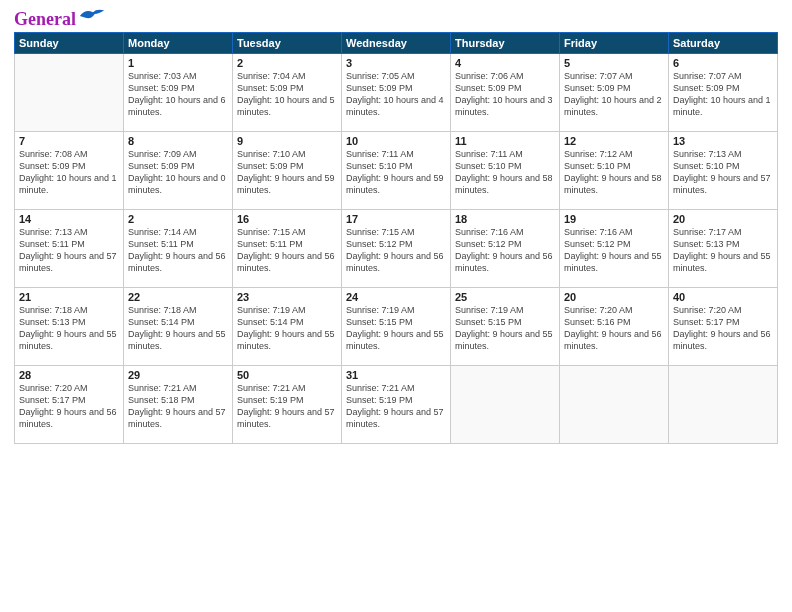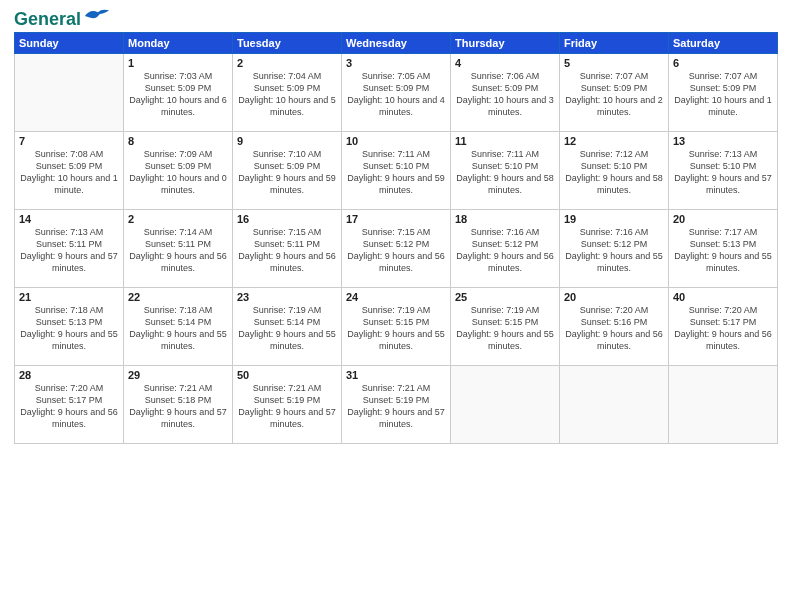--- a/index.html
+++ b/index.html
@@ -26,21 +26,22 @@
       flex-direction: column;
       align-items: flex-start;
     }
     .logo-text {
       font-size: 18px;
       font-weight: bold;
       color: #333;
       line-height: 1;
     }
     .logo-text span {
-      color: #0f766e;
+      color: #a21caf;
+      font-family: Liberation Serif, serif;
     }
     .logo-bird {
       width: 28px;
       height: 18px;
       margin-left: 38px;
       margin-top: -2px;
     }
     .title-area {
       text-align: right;
     }
@@ -53,21 +54,21 @@
     .subtitle {
       font-size: 13px;
       color: #555;
     }
     table {
       width: 100%;
       border-collapse: collapse;
       table-layout: fixed;
     }
     th {
-      background-color: #1d4ed8;
+      background-color: #0c4a6e;
       color: #fff;
       font-size: 11px;
       font-weight: bold;
       padding: 4px 4px;
       text-align: left;
       border: 1px solid #1565c0;
     }
     td {
       border: 1px solid #ccc;
       vertical-align: top;
@@ -80,21 +81,20 @@
       font-size: 11px;
       font-weight: bold;
       color: #222;
       display: block;
       margin-bottom: 1px;
     }
     .day-info {
       font-size: 9px;
       color: #444;
       line-height: 1.35;
-      text-align: center;
     }
     td.empty {
       background: #f9f9f9;
     }
     tr:last-child td {
       height: 78px;
     }
   </style>
 </head>
 <body>

